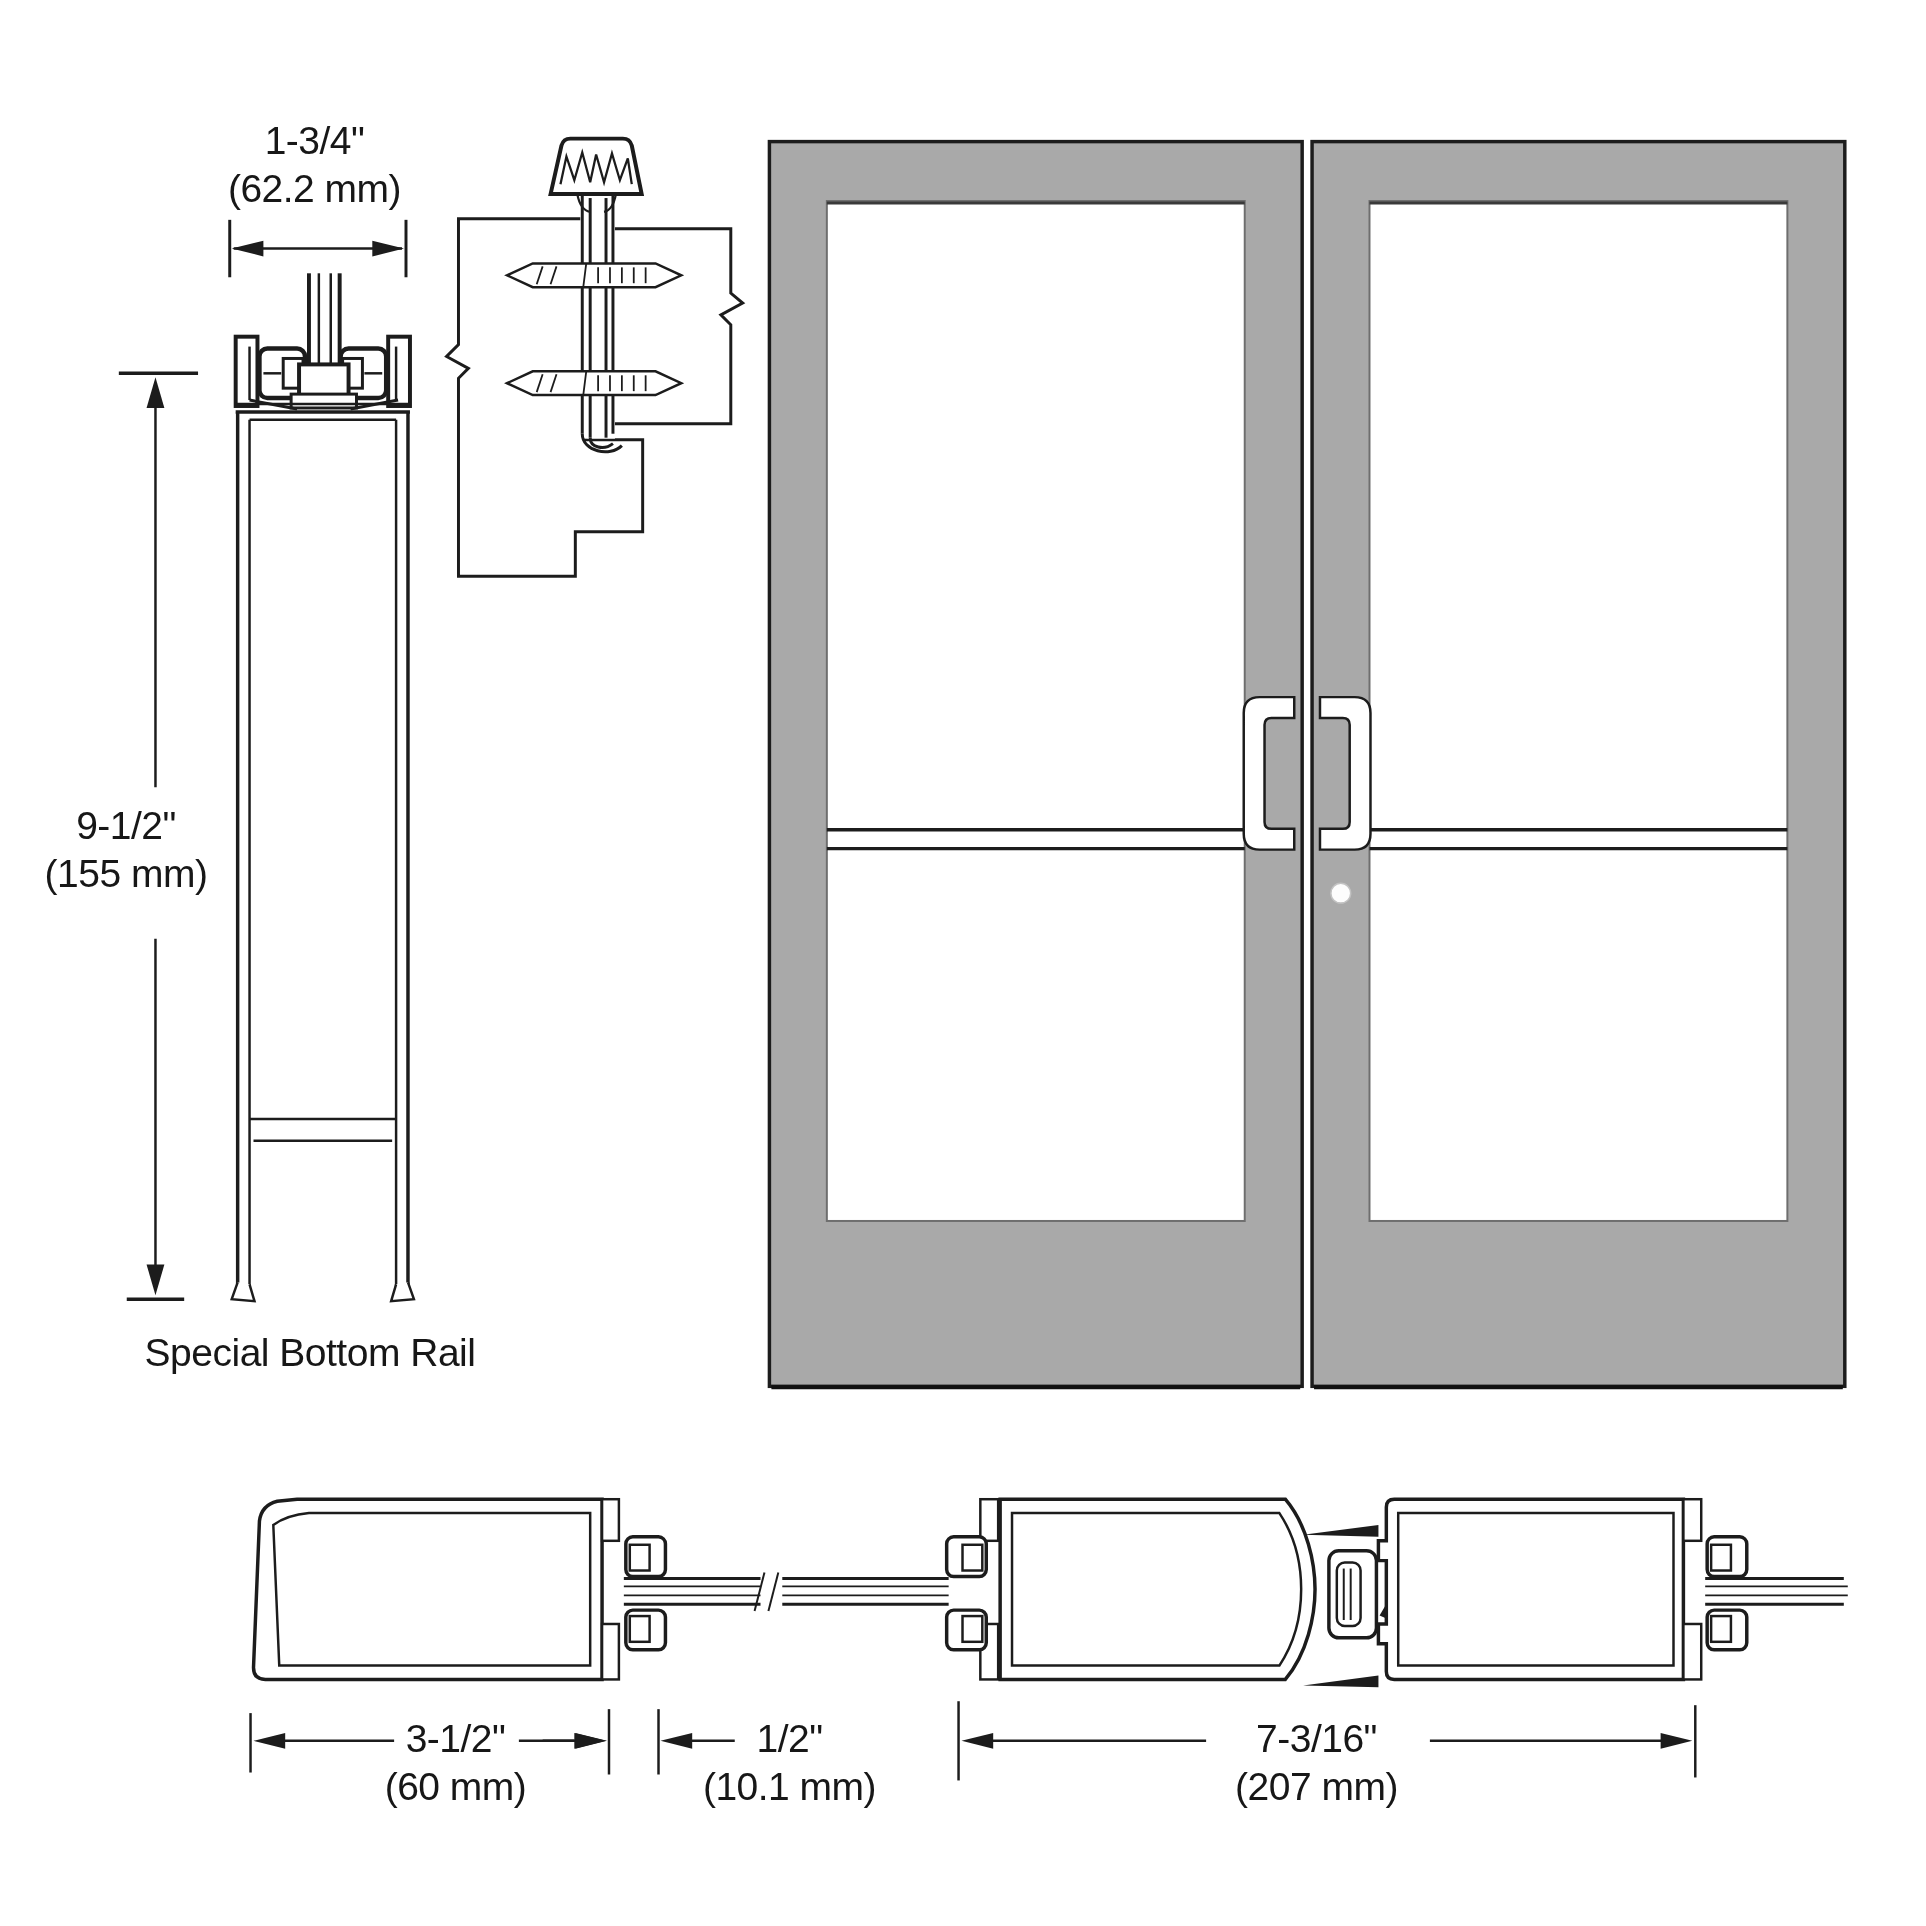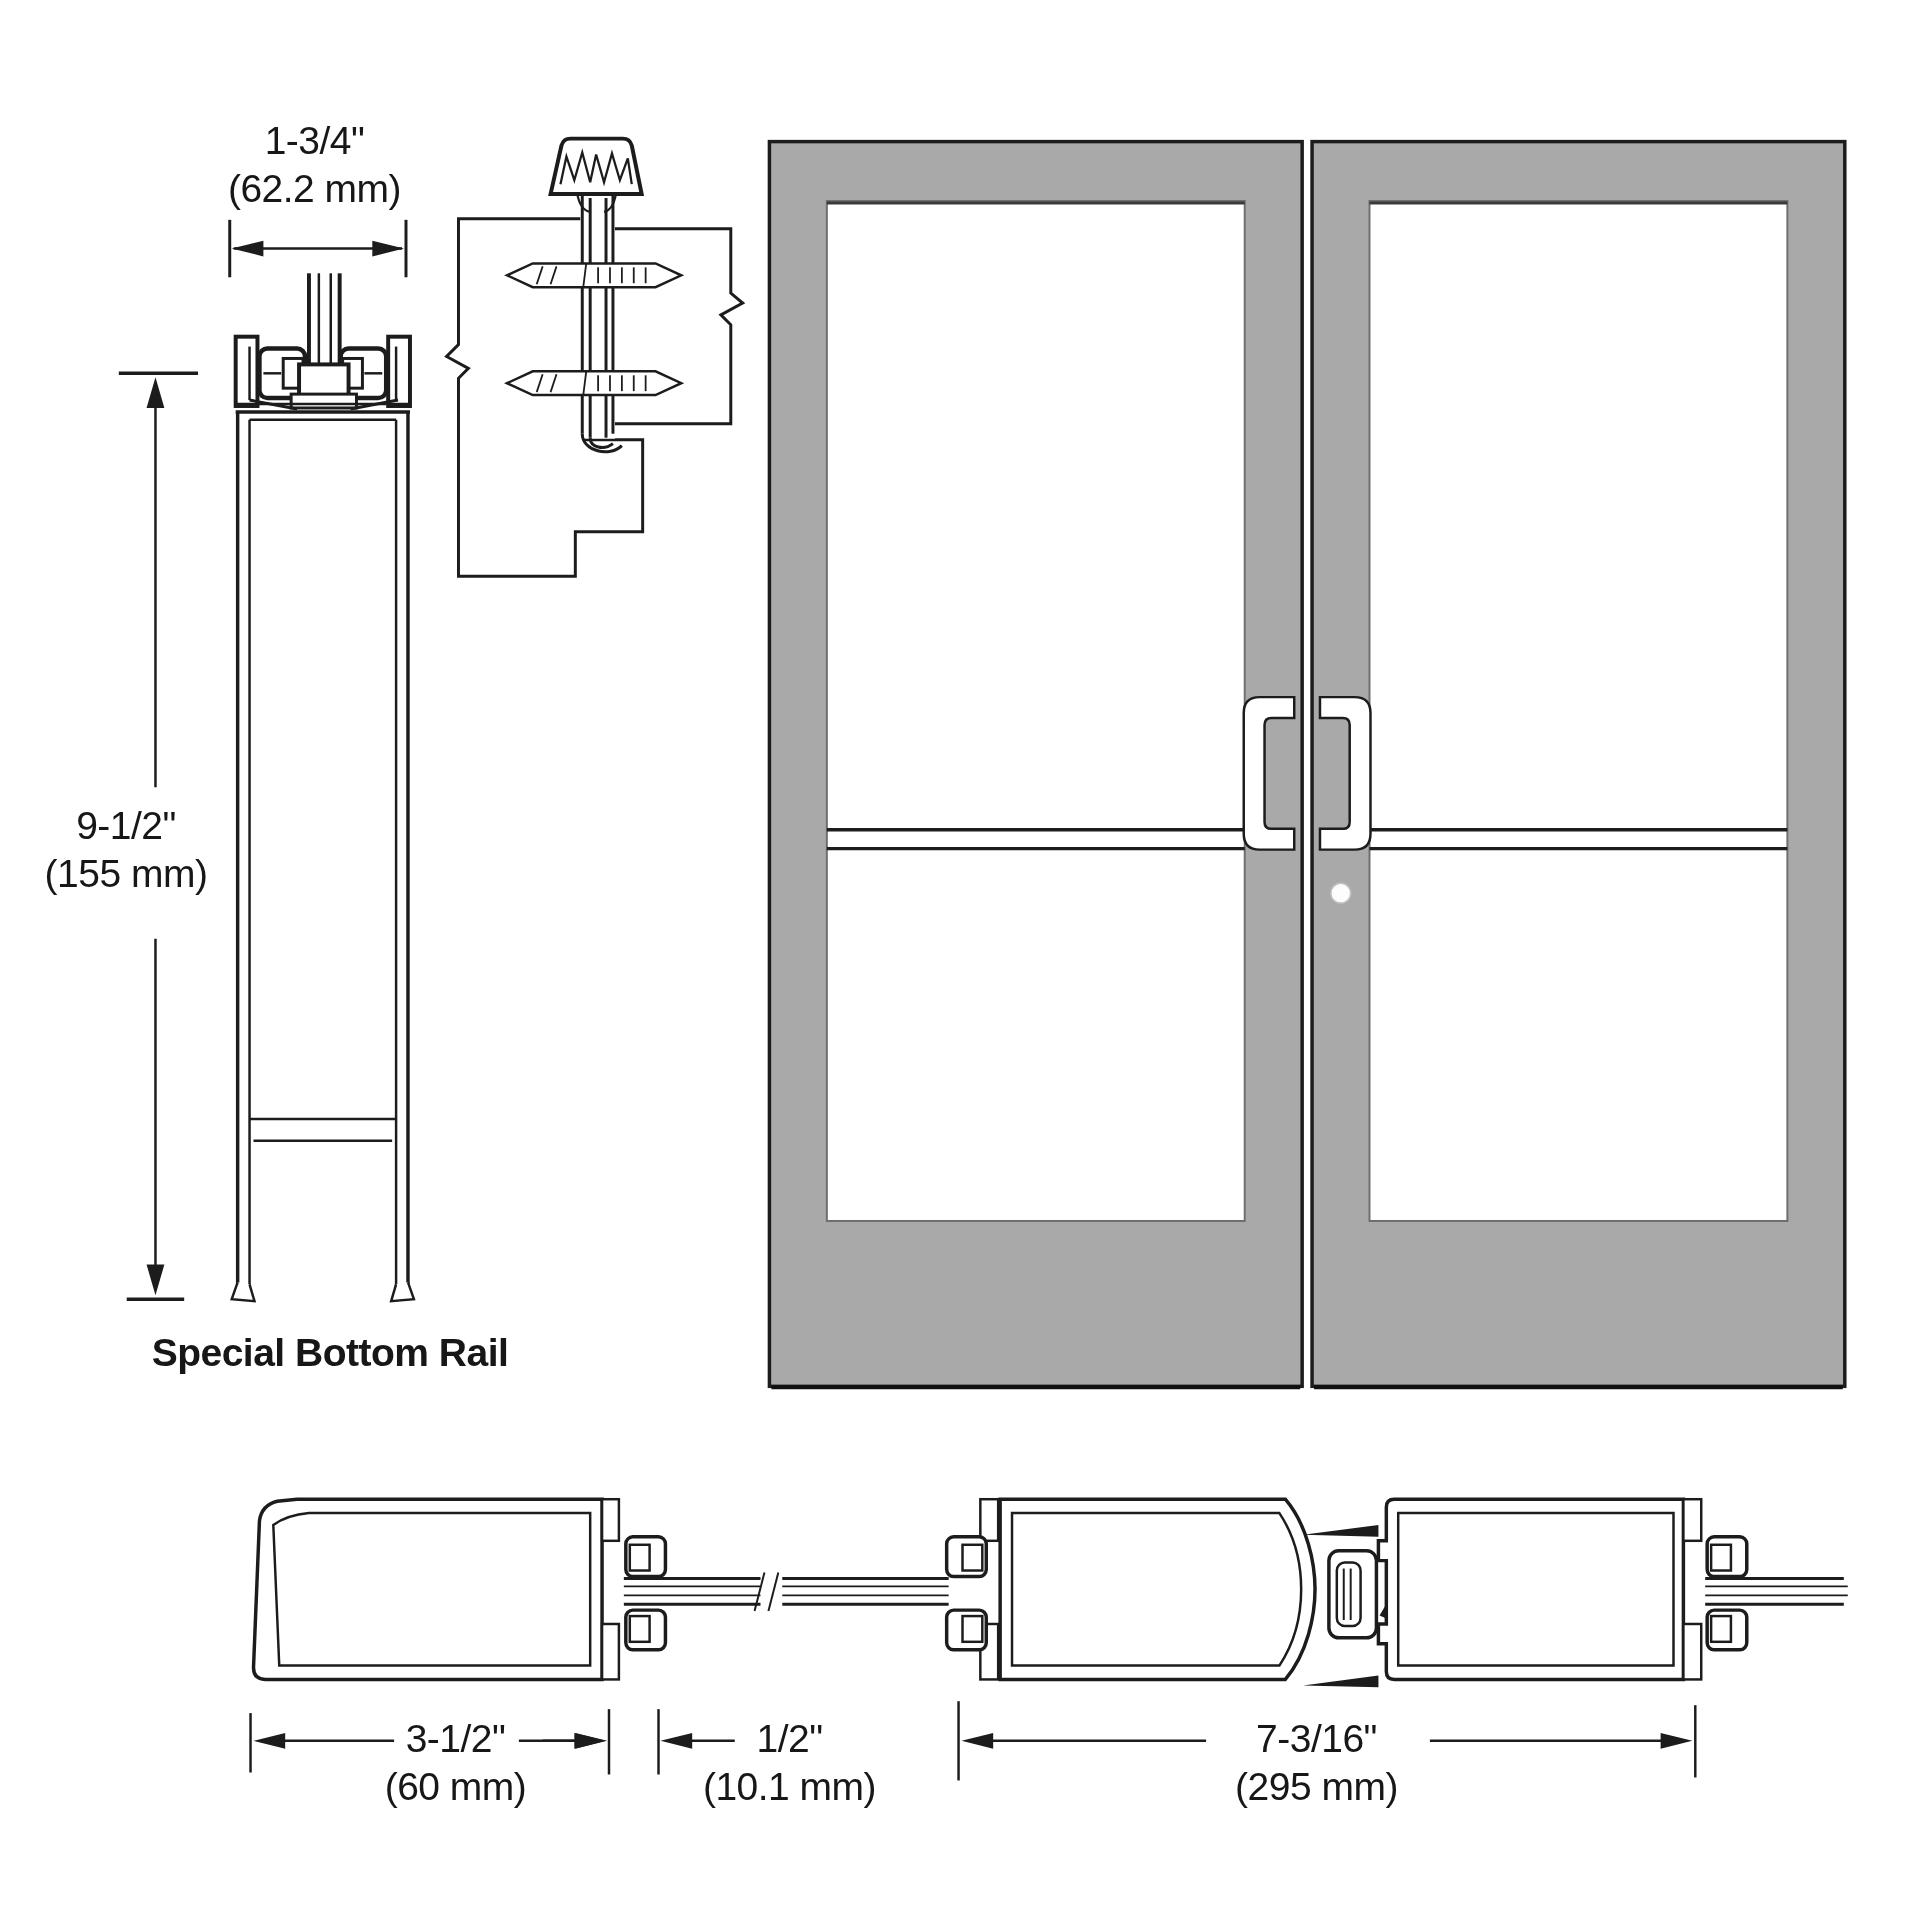--- a/index.html
+++ b/index.html
@@ -264,33 +264,33 @@
     <div>1-3/4"</div>
     <div>(62.2 mm)</div>
   </div>
 
 
   <div class="lbl" style="left:17px;top:802px;width:218px;">
     <div>9-1/2"</div>
     <div>(155 mm)</div>
   </div>
 
-  <div class="lbl" style="left:112px;top:1329px;width:436px;font-weight:bold;">
+  <div class="lbl" style="left:92px;top:1329px;width:436px;">
     <div>Special Bottom Rail</div>
   </div>
 
   <div class="lbl" style="left:327px;top:1715px;width:257px;">
     <div>3-1/2"</div>
     <div>(60 mm)</div>
   </div>
 
   <div class="lbl" style="left:641px;top:1715px;width:297px;">
     <div>1/2"</div>
     <div>(10.1 mm)</div>
   </div>
 
   <div class="lbl" style="left:1168px;top:1715px;width:297px;">
     <div>7-3/16"</div>
-    <div>(295 mm)</div>
+    <div>(207 mm)</div>
   </div>
 
 </div>
 
 
 </body></html>

